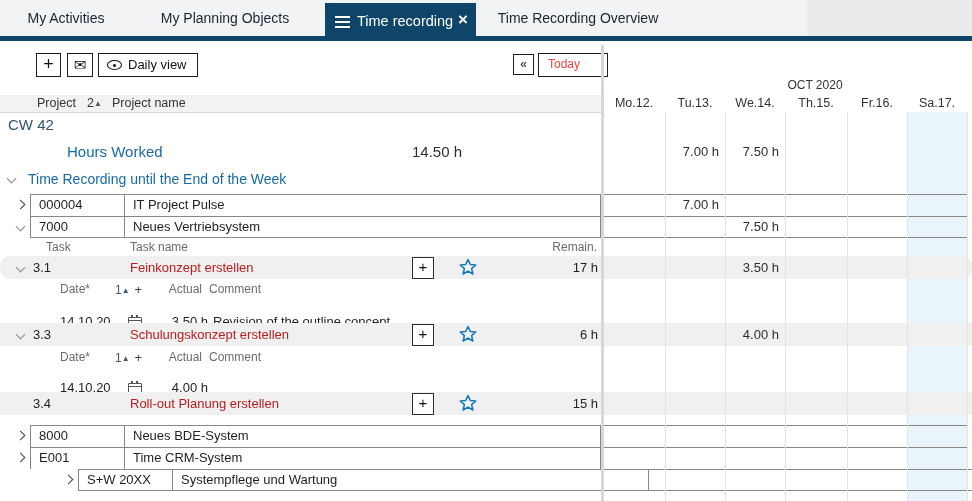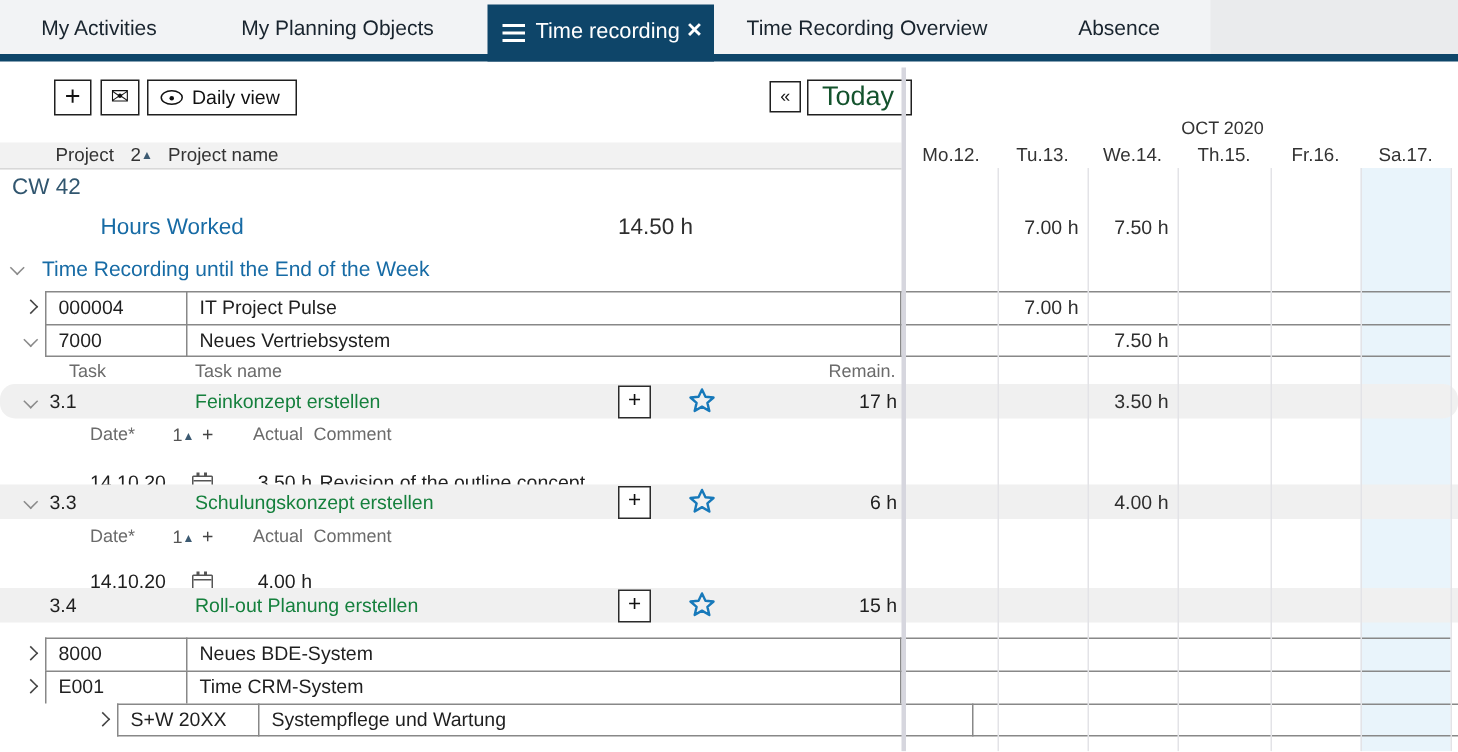--- a/index.html
+++ b/index.html
@@ -24,21 +24,21 @@
         box-sizing:border-box;text-align:center;cursor:pointer;}
   .btn-add{left:36px;width:25px;font-size:18px;line-height:20px;color:#111;}
   .btn-mail{left:67px;width:26px;font-size:15px;line-height:21px;color:#111;}
   .btn-view{left:98px;width:100px;text-align:left;}
   .btn-view .lbl{position:absolute;left:29px;top:0;line-height:21px;font-size:13px;color:#111;}
   .eye{position:absolute;left:8px;top:3px;width:16px;height:15px;}
   .eye::before{content:"";position:absolute;left:0;top:3px;width:13px;height:8px;border:1.3px solid #111;border-radius:50%;}
   .eye::after{content:"";position:absolute;left:6px;top:6.5px;width:3.4px;height:3.4px;background:#111;border-radius:50%;}
   .btn-back{left:513px;width:21px;height:21px;top:54px;font-size:12px;line-height:18px;color:#111;}
   .btn-today{left:538px;width:70px;text-align:left;}
-  .btn-today .lbl{position:absolute;left:9px;top:0;line-height:21px;font-size:18px;color:#14532d;}
+  .btn-today .lbl{position:absolute;left:9px;top:0;line-height:21px;font-size:12px;color:#ef4444;}
 
   
   .month{position:absolute;left:603px;top:78px;width:424px;height:14px;text-align:center;
          font-size:12px;color:#333;}
   .dayhdr{position:absolute;left:603px;top:95px;width:369px;height:16px;}
   .dh{position:absolute;top:0;height:16px;line-height:16px;text-align:center;font-size:12.5px;color:#333;}
   .dh:nth-child(1){left:0;width:62px}.dh:nth-child(2){left:62px;width:60px}
   .dh:nth-child(3){left:122px;width:60px}.dh:nth-child(4){left:182px;width:62px}
   .dh:nth-child(5){left:244px;width:60px}.dh:nth-child(6){left:304px;width:60px}
   .sa-bg{position:absolute;left:907px;top:112px;width:60px;bottom:0;background:#e9f4fb;z-index:0;}
@@ -84,21 +84,21 @@
 
   
   .taskhdr{height:14px;line-height:14px;font-size:12px;color:#6b6b6b;}
   .taskhdr .t1{position:absolute;left:46px;}
   .taskhdr .t2{position:absolute;left:130px;}
   .taskhdr .t3{position:absolute;left:480px;width:117px;text-align:right;}
 
   
   .trow{height:23px;line-height:23px;background:#f0f0f0;font-size:13px;}
   .trow .tid{position:absolute;left:33px;color:#1f1f1f;}
-  .trow .tname{position:absolute;left:130px;color:#15803d;}
+  .trow .tname{position:absolute;left:130px;color:#b91c1c;}
   .trow .remain{position:absolute;left:480px;width:118px;text-align:right;color:#1f1f1f;}
   .plusbtn{position:absolute;left:412px;top:1px;width:22px;height:22px;border:1.5px solid #2b2b2b;
            background:#fff;box-sizing:border-box;text-align:center;line-height:17px;font-size:15px;
            color:#111;cursor:pointer;z-index:30;}
   .star{position:absolute;left:458px;top:2px;cursor:pointer;z-index:30;}
 
   
   .ehdr{height:13px;line-height:13px;font-size:12px;color:#6b6b6b;}
   .ehdr .e-date{position:absolute;left:60px;}
   .ehdr .e-sort{position:absolute;left:115px;color:#555;}
@@ -116,21 +116,20 @@
 </head>
 <body>
 
 <div class="screen">
 
   <div class="tabstrip">
     <div class="tabstrip-right"></div>
     <div class="tab" style="left:8px;width:116px;">My Activities</div>
     <div class="tab" style="left:153px;width:144px;">My Planning Objects</div>
     <div class="tab" style="left:490px;width:176px;">Time Recording Overview</div>
-    <div class="tab" style="left:700px;width:92px;">Absence</div>
   </div>
   <div class="navybar"></div>
   <div class="tab-active">
     <span class="burger"></span>
     <span class="lbl">Time recording</span>
     <span class="tab-close">×</span>
   </div>
 
   <div class="tbtn btn-add">+</div>
   <div class="tbtn btn-mail">✉</div>

